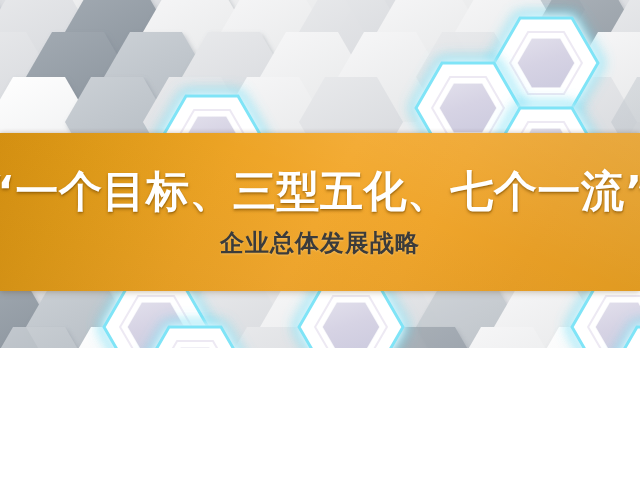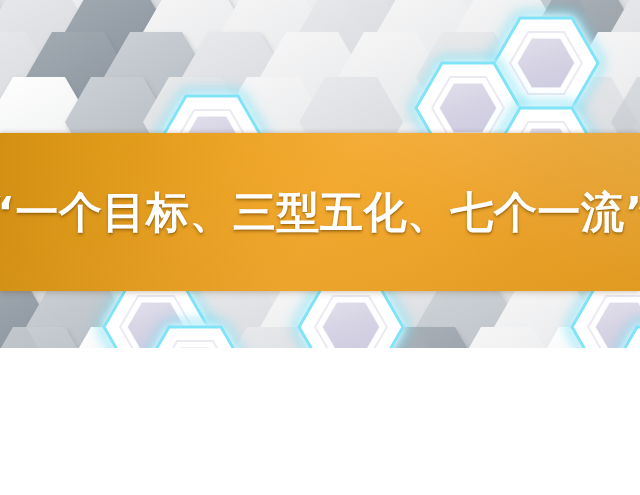--- a/index.html
+++ b/index.html
@@ -265,16 +265,17 @@
         <use href="#glowHex" x="299" y="282"></use>
         <use href="#glowHex" x="572" y="282"></use>
         <use href="#glowHex" x="611" y="327"></use>
       </g>
     </svg>
   </div>
 
   <div class="band">
     <div class="band-inner">
       <h1 class="slide-title">“一个目标、三型五化、七个一流”</h1>
+      <h2 class="slide-subtitle">企业总体发展战略</h2>
     </div>
   </div>
 
 </div>
 
 </body></html>

